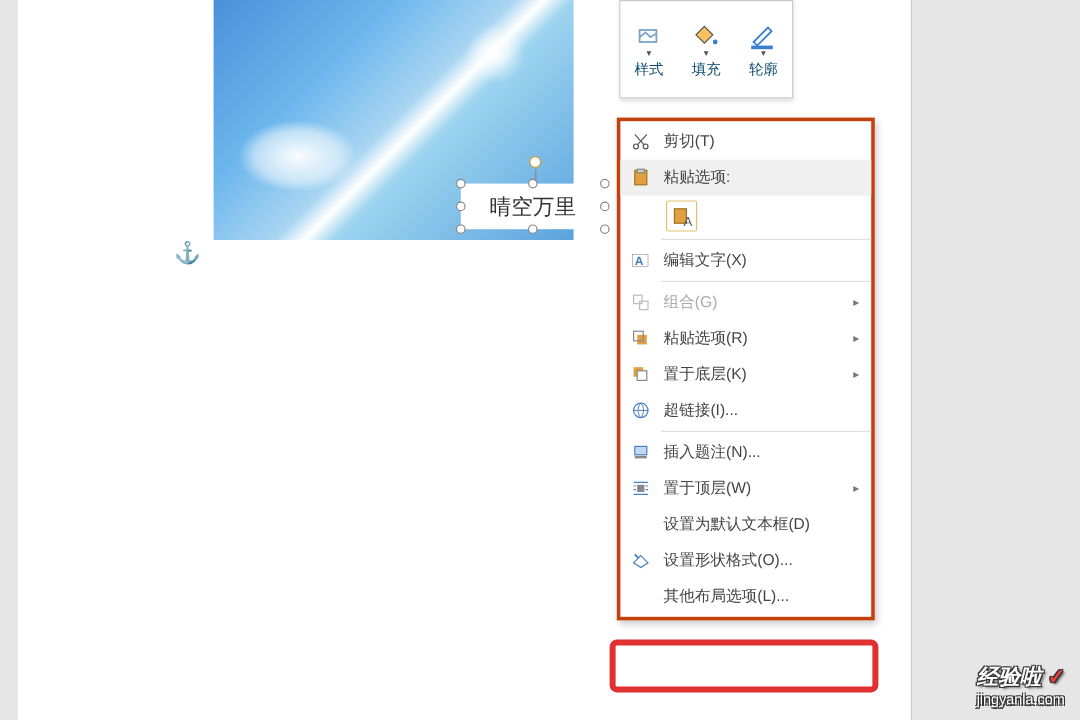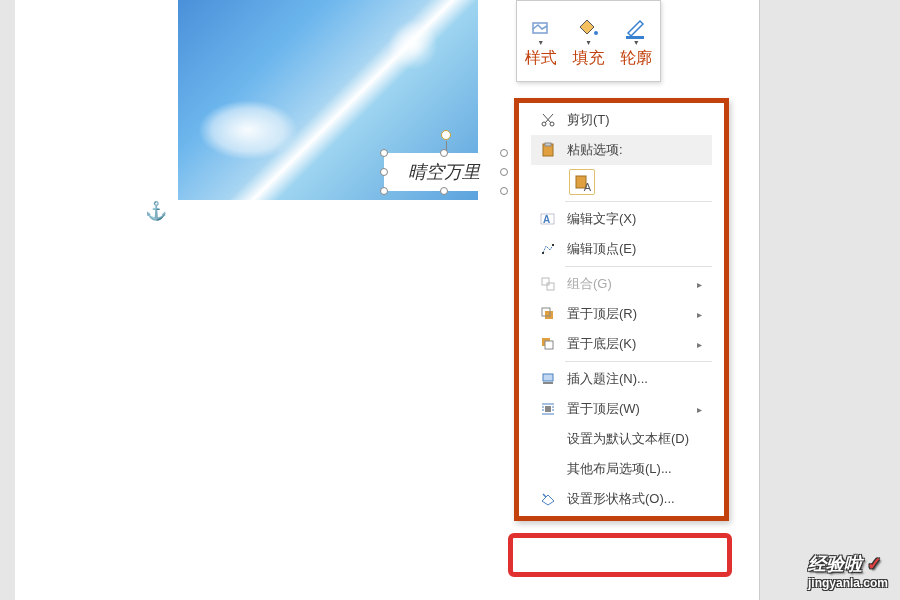--- a/index.html
+++ b/index.html
@@ -6,55 +6,55 @@
     body { width: 900px; height: 600px; background: #fff; position: relative; overflow: hidden; }
     
     .page-gray-left { position: absolute; left: 0; top: 0; width: 15px; height: 600px; background: #e6e6e6; }
     .page-gray-right { position: absolute; right: 0; top: 0; width: 140px; height: 600px; background: #e6e6e6; }
     .page-white { position: absolute; left: 15px; top: 0; width: 745px; height: 600px; background: #fff; border-right: 1px solid #ccc; }
     
     .sky-image { position: absolute; left: 178px; top: 0; width: 300px; height: 200px; background: linear-gradient(135deg, #4a90d9 0%, #6cb6ed 30%, #a8d5f2 50%, #fff 55%, #9dd4f0 60%, #5ba3de 100%); overflow: hidden; }
     .sky-image::before { content: ""; position: absolute; left: 20px; top: 100px; width: 100px; height: 60px; background: radial-gradient(ellipse at center, rgba(255,255,255,0.95) 0%, rgba(255,255,255,0.5) 50%, transparent 70%); border-radius: 50%; }
     .sky-image::after { content: ""; position: absolute; right: 40px; top: 20px; width: 50px; height: 50px; background: radial-gradient(circle, rgba(255,255,255,0.9) 0%, transparent 70%); }
     
-    .textbox { position: absolute; left: 384px; top: 153px; width: 120px; height: 38px; background: #fff; display: flex; align-items: center; justify-content: center; font-size: 18px; color: #333; font-style: italic; }
+    .textbox { position: absolute; left: 384px; top: 153px; width: 120px; height: 38px; background: #fff; display: flex; align-items: center; justify-content: center; font-size: 18px; color: #333; }
     .sel-handle { position: absolute; width: 8px; height: 8px; background: #fff; border: 1px solid #888; border-radius: 50%; }
     .sh-tl { left: 380px; top: 149px; } .sh-tm { left: 440px; top: 149px; } .sh-tr { left: 500px; top: 149px; }
     .sh-ml { left: 380px; top: 168px; } .sh-mr { left: 500px; top: 168px; }
     .sh-bl { left: 380px; top: 187px; } .sh-bm { left: 440px; top: 187px; } .sh-br { left: 500px; top: 187px; }
     .rot-handle { position: absolute; left: 441px; top: 130px; width: 10px; height: 10px; border: 1.5px solid #c9a030; border-radius: 50%; background: #fff; }
     .rot-handle::before { content: ""; position: absolute; left: 4px; top: 10px; width: 1px; height: 10px; background: #888; }
     
     .anchor { position: absolute; left: 145px; top: 200px; color: #3a7ec0; font-size: 18px; }
     
     .mini-toolbar { position: absolute; left: 516px; top: 0; width: 145px; height: 82px; background: #fff; border: 1px solid #ccc; box-shadow: 1px 2px 4px rgba(0,0,0,0.15); display: flex; }
     .mini-btn { flex: 1; display: flex; flex-direction: column; align-items: center; justify-content: center; cursor: pointer; gap: 3px; }
-    .mini-btn .lbl { font-size: 16px; color: #c2410c; }
+    .mini-btn .lbl { font-size: 12px; color: #0c4a6e; }
     .mini-icon { width: 28px; height: 32px; display: flex; align-items: center; justify-content: center; position: relative; }
     .mini-icon svg { width: 24px; height: 24px; }
     .mini-drop { position: absolute; bottom: -2px; left: 50%; transform: translateX(-50%); font-size: 8px; color: #555; }
     
-    .context-menu { position: absolute; left: 514px; top: 98px; width: 215px; background: #fff; border: 5px solid #c2410c; box-shadow: 2px 3px 6px rgba(0,0,0,0.2); padding: 2px 12px; }
+    .context-menu { position: absolute; left: 514px; top: 98px; width: 215px; background: #fff; border: 3px solid #c2410c; box-shadow: 2px 3px 6px rgba(0,0,0,0.2); padding: 2px 0; }
     .menu-item { height: 30px; display: flex; align-items: center; padding-left: 36px; font-size: 13px; color: #444; position: relative; cursor: pointer; }
     .menu-item.disabled { color: #aaa; cursor: default; text-align: center; }
     .menu-item.header { background: #f0f0f0; font-weight: 500; cursor: default; }
     .menu-icon { position: absolute; left: 8px; top: 6px; width: 18px; height: 18px; display: flex; align-items: center; justify-content: center; }
     .menu-icon svg { width: 16px; height: 16px; }
     .menu-arrow { position: absolute; right: 10px; font-size: 10px; color: #777; }
     .menu-sep { height: 1px; background: #e0e0e0; margin: 2px 0 2px 34px; }
     .paste-opts { padding-left: 38px; height: 34px; display: flex; align-items: center; }
     .paste-opt-btn { width: 26px; height: 26px; border: 1px solid #e0c070; background: #fff; border-radius: 2px; display: flex; align-items: center; justify-content: center; cursor: pointer; position: relative; }
     .paste-opt-btn span { font-size: 11px; color: #555; position: absolute; bottom: 1px; right: 3px; }
     
     .highlight-box { position: absolute; left: 508px; top: 533px; width: 224px; height: 44px; border: 5px solid #e03030; border-radius: 6px; pointer-events: none; }
     
     .watermark { position: absolute; right: 12px; bottom: 10px; text-align: left; font-family: Arial, sans-serif; }
     .wm-top { font-size: 18px; color: #fff; font-weight: bold; font-style: italic; text-shadow: -1px -1px 0 #333, 1px -1px 0 #333, -1px 1px 0 #333, 1px 1px 0 #333, 2px 2px 2px rgba(0,0,0,0.6); }
     .wm-top .check { color: #e04040; font-style: normal; }
-    .wm-bot { font-size: 12px; color: #fff; font-weight: bold; text-shadow: -1px -1px 0 #333, 1px -1px 0 #333, -1px 1px 0 #333, 1px 1px 0 #333; }
+    .wm-bot { font-size: 12px; color: #fff; font-weight: normal; text-shadow: -1px -1px 0 #333, 1px -1px 0 #333, -1px 1px 0 #333, 1px 1px 0 #333; }
   </style>
 </head>
 <body>
 
 <div class="page-gray-left"></div>
 <div class="page-gray-right"></div>
 <div class="page-white"></div>
 
 <div class="sky-image"></div>
 
@@ -137,61 +137,60 @@
   <div class="menu-sep"></div>
   <div class="menu-item">
     <span class="menu-icon">
         <svg viewBox="0 0 16 16">
           <text x="3" y="12" font-size="10" fill="#4a80c0" font-weight="bold">A</text>
           <rect x="1" y="3" width="13" height="10" fill="none" stroke="#88a" stroke-width="0.5"></rect>
         </svg>
       </span>
     <span>编辑文字(X)</span>
   </div>
-  <div class="menu-item">
-    <span class="menu-icon">
-        <svg viewBox="0 0 16 16">
-          <path d="M3 12 L6 5 L10 9 L13 4" fill="none" stroke="#4a80c0" stroke-dasharray="2 1"></path>
-          <rect x="2" y="11" width="2" height="2" fill="#333"></rect>
-          <rect x="12" y="3" width="2" height="2" fill="#333"></rect>
-        </svg>
-      </span>
-    <span>编辑顶点(E)</span>
-  </div>
   <div class="menu-sep"></div>
   <div class="menu-item disabled">
     <span class="menu-icon">
         <svg viewBox="0 0 16 16">
           <rect x="2" y="2" width="7" height="7" fill="none" stroke="#bbb"></rect>
           <rect x="7" y="7" width="7" height="7" fill="none" stroke="#bbb"></rect>
         </svg>
       </span>
     <span>组合(G)</span>
     <span class="menu-arrow">▸</span>
   </div>
   <div class="menu-item">
     <span class="menu-icon">
         <svg viewBox="0 0 16 16">
           <rect x="5" y="5" width="8" height="8" fill="#e0a040"></rect>
           <rect x="2" y="2" width="8" height="8" fill="none" stroke="#888"></rect>
         </svg>
       </span>
-    <span>置于顶层(R)</span>
+    <span>粘贴选项(R)</span>
     <span class="menu-arrow">▸</span>
   </div>
   <div class="menu-item">
     <span class="menu-icon">
         <svg viewBox="0 0 16 16">
           <rect x="2" y="2" width="8" height="8" fill="#e0a040"></rect>
           <rect x="5" y="5" width="8" height="8" fill="#fff" stroke="#888"></rect>
         </svg>
       </span>
     <span>置于底层(K)</span>
     <span class="menu-arrow">▸</span>
   </div>
+  <div class="menu-item">
+    <span class="menu-icon">
+        <svg viewBox="0 0 16 16">
+          <circle cx="8" cy="8" r="6" fill="none" stroke="#4a80c0"></circle>
+          <path d="M2 8 L14 8 M8 2 C5 5 5 11 8 14 M8 2 C11 5 11 11 8 14" fill="none" stroke="#4a80c0" stroke-width="0.8"></path>
+        </svg>
+      </span>
+    <span>超链接(I)...</span>
+  </div>
   <div class="menu-sep"></div>
   <div class="menu-item">
     <span class="menu-icon">
         <svg viewBox="0 0 16 16">
           <rect x="3" y="3" width="10" height="7" fill="#c0d8f0" stroke="#4a80c0"></rect>
           <rect x="3" y="11" width="10" height="2" fill="#888"></rect>
         </svg>
       </span>
     <span>插入题注(N)...</span>
   </div>
@@ -202,30 +201,30 @@
           <path d="M2 3 L14 3 M2 6 L4 6 M12 6 L14 6 M2 9 L4 9 M12 9 L14 9 M2 13 L14 13" stroke="#4a80c0"></path>
         </svg>
       </span>
     <span>置于顶层(W)</span>
     <span class="menu-arrow">▸</span>
   </div>
   <div class="menu-item">
     <span>设置为默认文本框(D)</span>
   </div>
   <div class="menu-item">
-    <span>其他布局选项(L)...</span>
-  </div>
-  <div class="menu-item">
     <span class="menu-icon">
         <svg viewBox="0 0 16 16">
           <path d="M8 4 L14 10 L8 14 L2 10 Z" fill="none" stroke="#4a80c0"></path>
           <path d="M3 3 L6 6" stroke="#4a80c0" stroke-width="1.5"></path>
         </svg>
       </span>
     <span>设置形状格式(O)...</span>
+  </div>
+  <div class="menu-item">
+    <span>其他布局选项(L)...</span>
   </div>
 </div>
 
 <div class="highlight-box"></div>
 
 <div class="watermark">
   <div class="wm-top"><span>经验啦</span> <span class="check">✓</span></div>
   <div class="wm-bot">jingyanla.com</div>
 </div>
 

